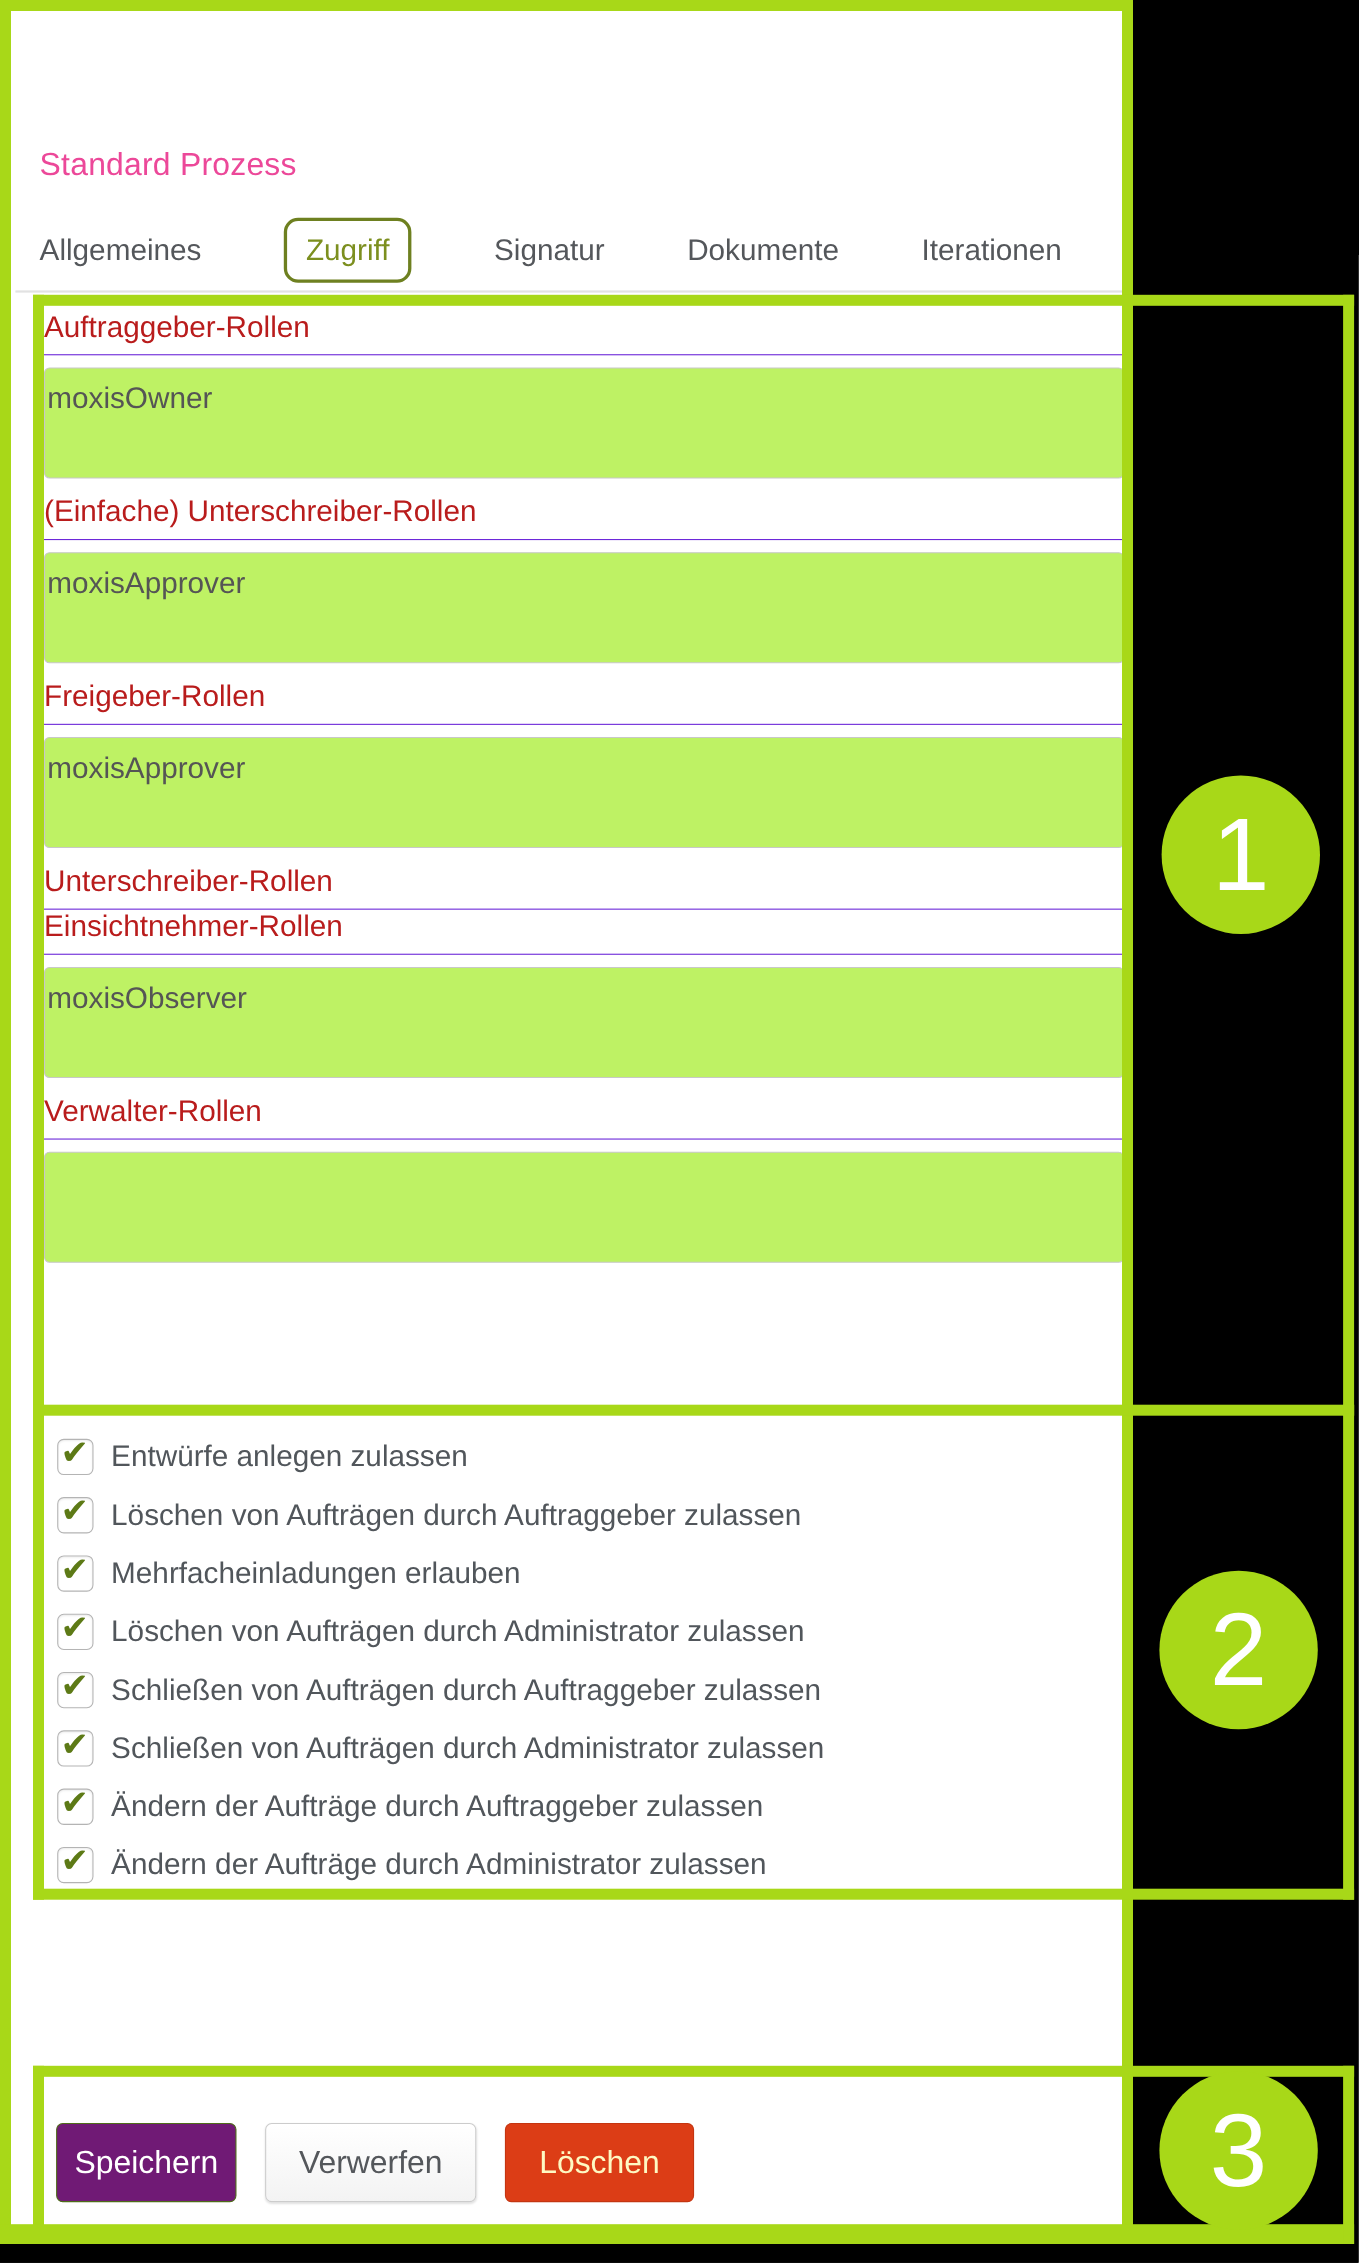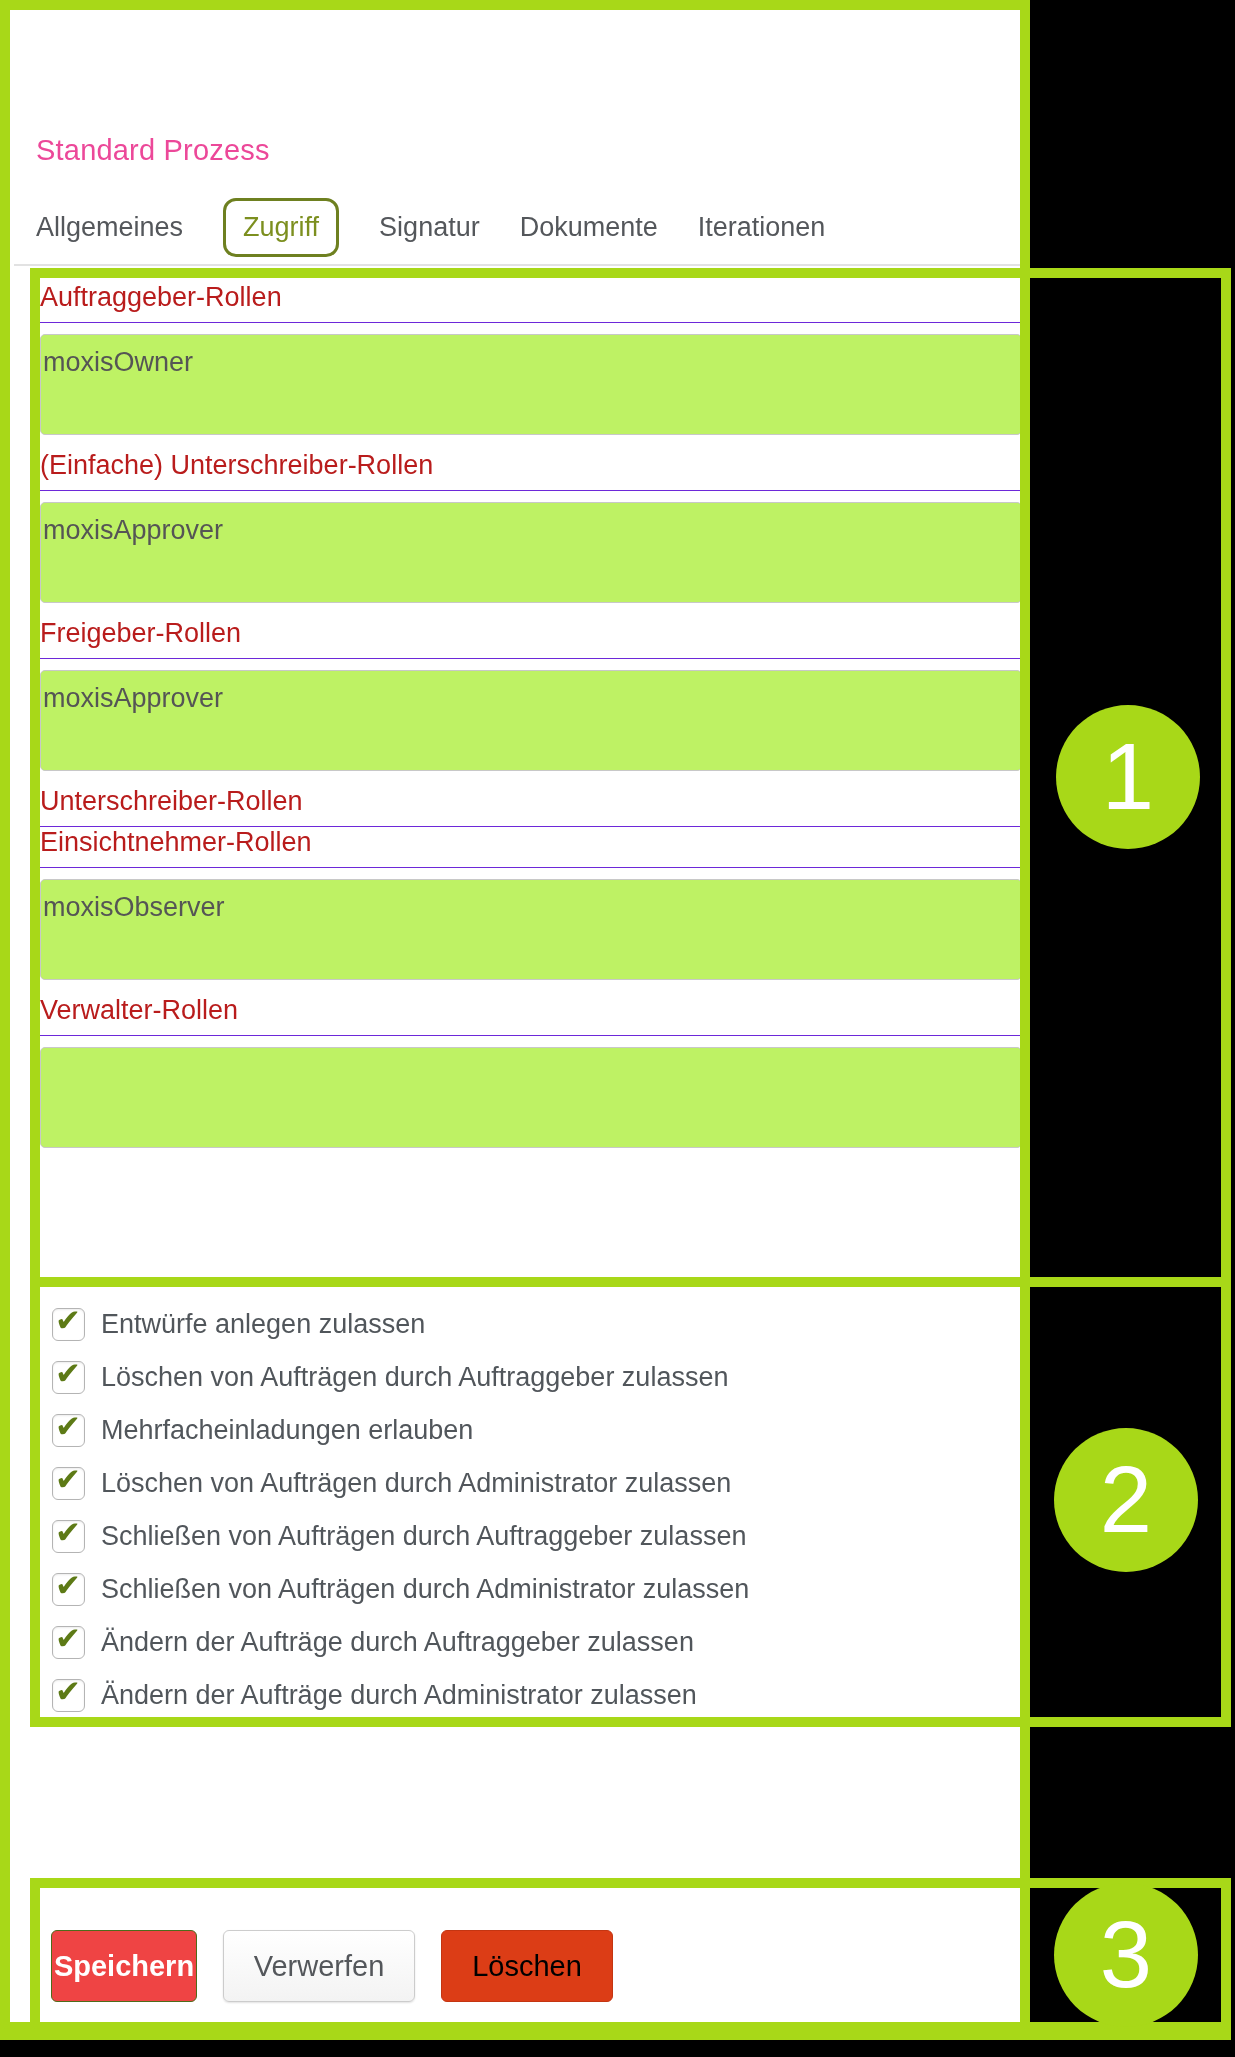--- a/index.html
+++ b/index.html
@@ -5,21 +5,21 @@
   html,body{margin:0;padding:0;background:#000;}
   .canvas{
     position:relative;width:1235px;height:2057px;background:#000;
     font-family:"Liberation Sans", sans-serif;overflow:hidden;
   }
   
   .panel{position:absolute;left:6px;top:6px;width:1020px;height:2030px;background:#fff;}
 
   .page-title{position:absolute;left:30px;top:128px;font-size:29px;color:#ec4899;letter-spacing:.2px;}
 
-  .tabs{position:absolute;left:30px;top:184px;height:74px;display:flex;align-items:center;gap:40px;}
+  .tabs{position:absolute;left:30px;top:184px;height:74px;display:flex;align-items:center;gap:75px;}
   .tab{font-size:27px;color:#54575b;cursor:pointer;white-space:nowrap;}
   .tab.active{
     color:#7c8f1f;border:3px solid #6e8020;border-radius:13px;
     padding:11px 17px;
   }
   .tab-underline{position:absolute;left:8px;top:258px;width:1014px;height:2px;background:#e2e2e2;}
 
   
   .fields{position:absolute;left:34px;top:276px;width:982px;}
   .field-label{
@@ -46,26 +46,26 @@
   }
   .check-label{font-size:27px;color:#51565b;white-space:nowrap;}
 
   
   .buttons{position:absolute;left:45px;top:1924px;display:flex;gap:26px;align-items:center;}
   .btn{
     height:72px;border-radius:6px;border:1px solid transparent;
     font-family:"Liberation Sans", sans-serif;font-size:29px;cursor:pointer;
     display:flex;align-items:center;justify-content:center;padding:0 34px;
   }
-  .btn-save{background:#ef4444;border-color:#4f6b1a;color:#fff;width:146px;box-sizing:border-box;font-weight:bold;}
+  .btn-save{background:#701a75;border-color:#4f6b1a;color:#fff;width:164px;box-sizing:border-box;}
   .btn-discard{
     background:linear-gradient(#ffffff,#f3f3f3);border-color:#cccccc;color:#54575b;
     width:192px;box-sizing:border-box;box-shadow:0 1px 2px rgba(0,0,0,.12);text-align:center;
   }
-  .btn-delete{background:#dc3d16;border-color:#c43511;color:#000000;width:172px;box-sizing:border-box;}
+  .btn-delete{background:#dc3d16;border-color:#c43511;color:#fef9c3;width:172px;box-sizing:border-box;}
 
   
   .ov{position:absolute;background:#a8d818;}
   .circle{
     position:absolute;width:144px;height:144px;border-radius:50%;background:#a8d818;
     display:flex;align-items:center;justify-content:center;
   }
   .circle span{color:#fff;font-size:94px;font-weight:300;line-height:1;}
 </style>
 </head>

